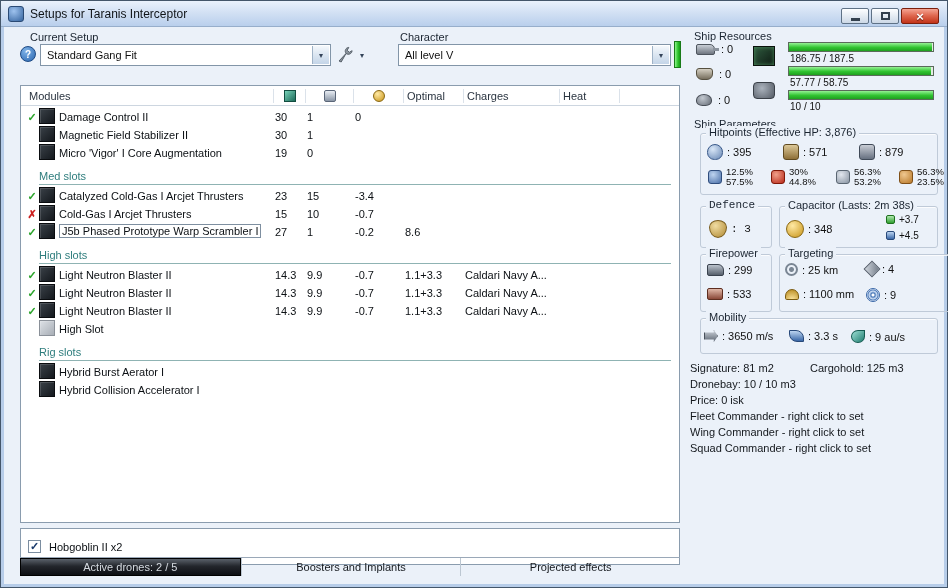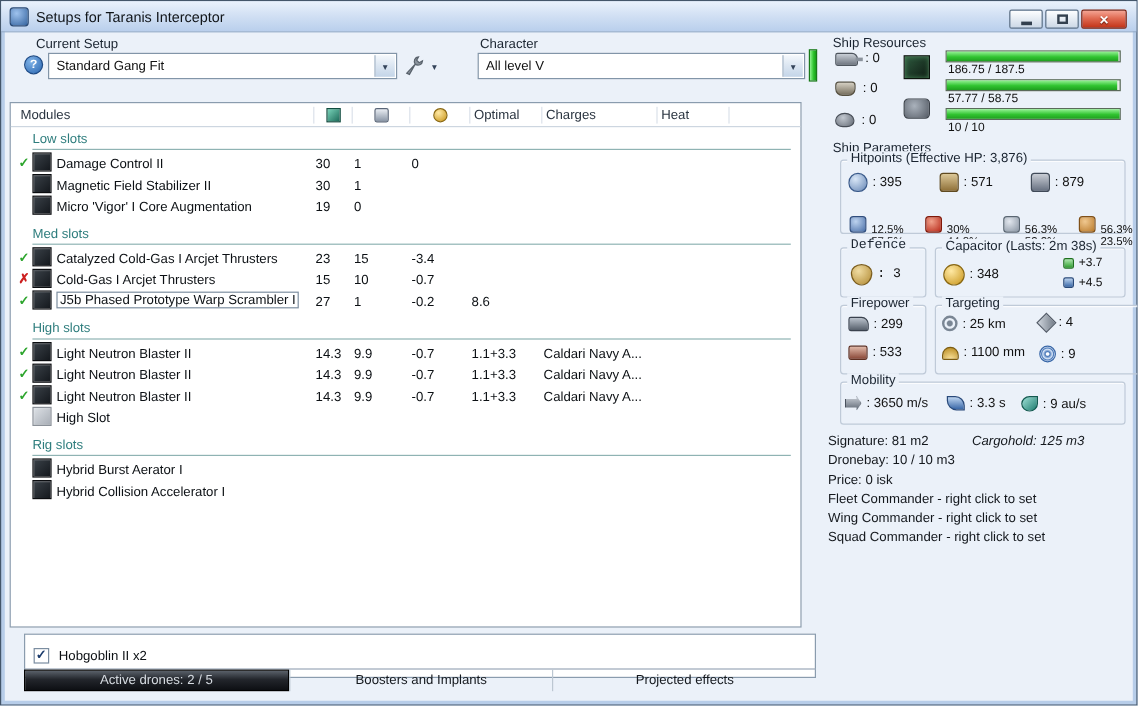--- a/index.html
+++ b/index.html
@@ -45,21 +45,21 @@
   .ic-hpd{display:inline-block;width:16px;height:12px;border-radius:50% 50% 40% 40%;
     background:radial-gradient(circle at 40% 30%,#c2c8d0,#646b75);border:1px solid #474d56;}
   .ic-chipbig{position:absolute;width:22px;height:20px;background:linear-gradient(135deg,#2f5a3f,#0d1a12);
     border:1px solid #0a120c;box-shadow:inset 0 0 4px #4a8a5a;}
   .ic-dronebig{position:absolute;width:22px;height:17px;border-radius:4px;
     background:radial-gradient(circle at 40% 35%,#aab2bc,#545b65);border:1px solid #3a4048;}
   .rbar{position:absolute;width:146px;height:10px;border:1px solid #5a6a5a;background:#e4ece4;}
   .rbar .fill{height:100%;background:linear-gradient(#95f295,#31c431 55%,#1f9f1f);}
   .rval{position:absolute;font-size:10px;color:#111;}
   
-  .modules-panel{position:absolute;left:8px;top:85px;width:660px;height:438px;background:#fff;border:1px solid #8a9cae;}
+  .modules-panel{position:absolute;left:20px;top:85px;width:660px;height:438px;background:#fff;border:1px solid #8a9cae;}
   .mheader{display:grid;grid-template-columns:248px 32px 48px 50px 60px 96px 60px 1fr;height:20px;
     align-items:center;border-bottom:1px solid #cdd6e0;font-size:11px;color:#2a3440;padding-left:4px;}
   .hcell{height:14px;display:flex;align-items:center;padding-left:3px;border-left:1px solid #dbe2ea;}
   .hcell.first{border-left:none;padding-left:4px;}
   .hcell.cent{justify-content:center;padding-left:0;}
   .hic{display:inline-block;}
   .ic-chip{width:12px;height:12px;background:linear-gradient(135deg,#79d3b9,#1d6b5a);border:1px solid #124d40;}
   .ic-pg{width:12px;height:12px;border-radius:2px;background:linear-gradient(#e9edf3,#8a96a6);border:1px solid #5a6678;}
   .ic-cap{width:12px;height:12px;border-radius:50%;background:radial-gradient(circle at 35% 30%,#ffe9a4,#c89418);border:1px solid #8a6812;}
   .mbody{padding-top:2px;}
@@ -77,21 +77,21 @@
     background:linear-gradient(135deg,#3a4148,#14181d);box-shadow:inset 1px 1px 0 rgba(255,255,255,.14);}
   .micon.empty{background:linear-gradient(135deg,#dde1e6,#a8aeb6);border:1px solid #8a9098;}
   .mname{white-space:nowrap;overflow:hidden;}
   .mname.sel{display:inline-block;max-width:208px;border:1px solid #7e8fa0;padding:0 2px;background:#fff;}
   .tch{white-space:nowrap;overflow:hidden;padding-left:2px;}
   
   .pbox{position:absolute;border:1px solid #bfcad8;border-radius:3px;box-shadow:inset 0 1px 0 rgba(255,255,255,.8);}
   .plabel{position:absolute;top:-8px;left:5px;background:#ebf1f9;padding:0 3px;font-size:11px;color:#1a2430;white-space:nowrap;}
   .pcell{position:absolute;display:flex;align-items:center;gap:4px;font-size:11px;color:#111;}
   .pcell .v10{font-size:10px;}
-  .restack{display:flex;flex-direction:column;font-size:9.5px;line-height:10px;color:#111;margin-top:20px;}
+  .restack{display:flex;flex-direction:column;font-size:9.5px;line-height:10px;color:#111;}
   .pic16{display:inline-block;width:16px;height:16px;}
   .pic14{display:inline-block;width:14px;height:14px;}
   .pic10{display:inline-block;width:9px;height:9px;}
   .ic-shieldhp{background:radial-gradient(circle at 35% 30%,#d9e7f7,#6787b5);border:1px solid #3a5a8a;border-radius:50% 50% 46% 46%;}
   .ic-armorhp{background:linear-gradient(#dcc898,#8f7038);border:1px solid #604a20;border-radius:3px;}
   .ic-hullhp{background:linear-gradient(#c9cdd5,#667080);border:1px solid #404a58;border-radius:3px;}
   .ic-em{background:radial-gradient(circle at 35% 30%,#bdd3ef,#4a6fa8);border:1px solid #2f4d7d;border-radius:3px;}
   .ic-th{background:radial-gradient(circle at 35% 30%,#f0a08a,#b82818);border:1px solid #801808;border-radius:3px;}
   .ic-kin{background:radial-gradient(circle at 35% 30%,#e2e7ee,#8894a2);border:1px solid #5a6672;border-radius:3px;}
   .ic-exp{background:radial-gradient(circle at 35% 30%,#f0c890,#b87828);border:1px solid #805018;border-radius:3px;}
@@ -200,24 +200,20 @@
       <div class="hcell cent">
           <span class="hic ic-cap"></span>
         </div>
       <div class="hcell">Optimal</div>
       <div class="hcell">Charges</div>
       <div class="hcell">Heat</div>
       <div class="hcell"></div>
     </div>
     <div class="mbody">
 
-      <div class="ghead first">
-        <span class="txt">Low slots</span>
-          <span class="line"></span>
-      </div>
       <div class="mrow">
         <span class="stat check-icon">✓</span>
         <span><span class="micon" style="display:inline-block"></span></span>
         <span class="mname">Damage Control II</span>
         <span class="num">30</span>
         <span class="num">1</span>
         <span class="num">0</span>
         <span class="num"></span>
         <span class="tch"></span>
         <span class="num"></span>
@@ -474,21 +470,21 @@
       <span class="ic-align"></span>
       <span>: 3.3 s</span>
     </div>
     <div class="pcell" style="left:150px;top:11px;">
       <span class="ic-warp"></span>
       <span>: 9 au/s</span>
     </div>
   </div>
 
   <div class="stat-line" style="left:690px;top:362px;">Signature: 81 m2</div>
-  <div class="stat-line" style="left:810px;top:362px;font-style:italic;">Cargohold: 125 m3</div>
+  <div class="stat-line" style="left:810px;top:362px;">Cargohold: 125 m3</div>
   <div class="stat-line" style="left:690px;top:378px;">Dronebay: 10 / 10 m3</div>
   <div class="stat-line" style="left:690px;top:394px;">Price: 0 isk</div>
   <div class="stat-line" style="left:690px;top:410px;">Fleet Commander - right click to set</div>
   <div class="stat-line" style="left:690px;top:426px;text-align:center;">Wing Commander - right click to set</div>
   <div class="stat-line" style="left:690px;top:442px;">Squad Commander - right click to set</div>
 
   <div class="drones-panel">
     <div class="drone-item">
       <span class="checkbox checked"></span>
       <span class="drone-label">Hobgoblin II x2</span>

